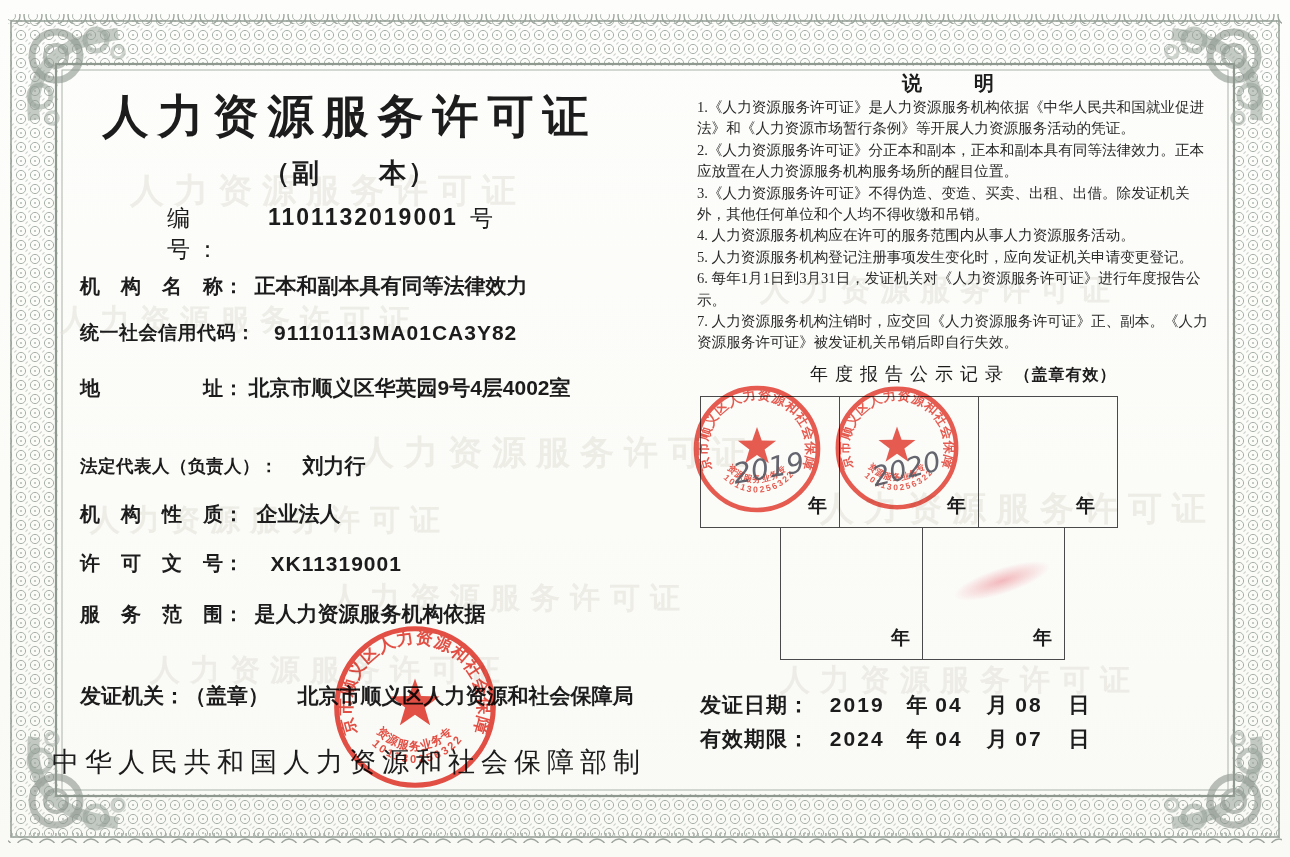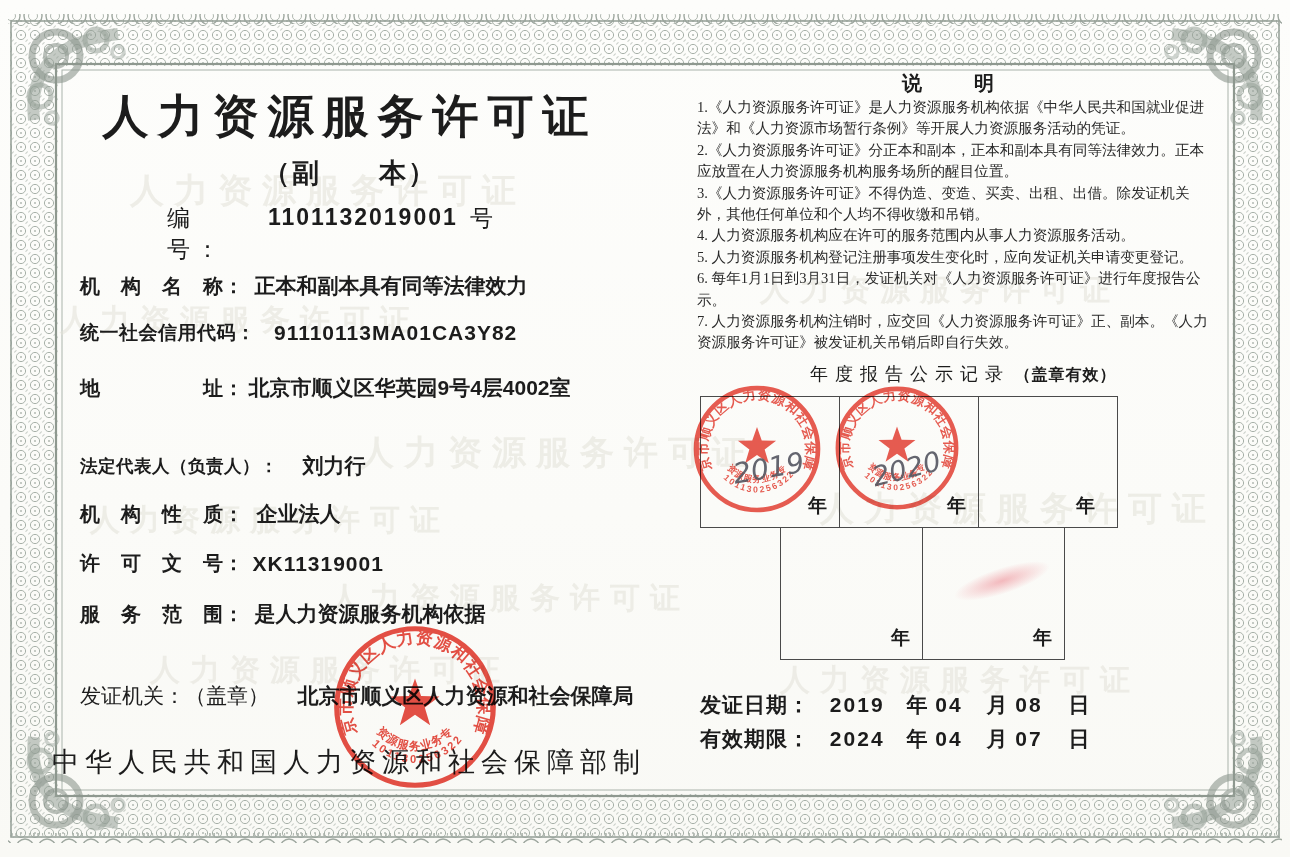--- a/index.html
+++ b/index.html
@@ -23,21 +23,21 @@
   .serial .lab{position:absolute;left:167px;top:0;font-family:"Liberation Serif","DejaVu Serif",serif;letter-spacing:6px;}
   .serial .num{position:absolute;left:268px;top:1px;font-weight:bold;letter-spacing:2px;}
   .serial .suf{position:absolute;left:470px;top:0;font-family:"Liberation Serif","DejaVu Serif",serif;}
   .frow{position:absolute;left:80px;z-index:3;white-space:nowrap;}
   .frow .flab{display:inline-block;font-size:20px;font-weight:600;letter-spacing:0.5px;vertical-align:middle;}
   .frow .fval{display:inline-block;font-size:21px;font-weight:bold;vertical-align:middle;}
   .r1{top:272px}.r2{top:320px}.r3{top:374px}
   .r4{top:452px}.r5{top:500px}.r6{top:550px}.r7{top:600px}
   .r4 .flab{font-size:17.5px} 
   .issuer{position:absolute;left:80px;top:682px;z-index:3;white-space:nowrap;}
-  .issuer .flab{font-size:21px;font-weight:400;text-align:right;}
+  .issuer .flab{font-size:21px;font-weight:700;text-align:right;}
   .issuer .fval{font-size:21px;font-weight:bold;margin-left:24px;}
   
   .instr-title{position:absolute;left:700px;top:70px;width:500px;text-align:center;z-index:3;
     font-family:"Liberation Serif","DejaVu Serif",serif;font-size:20px;font-weight:bold;letter-spacing:4px;}
   .instr{position:absolute;left:697px;top:97px;width:517px;z-index:3;
     font-family:"Liberation Serif","DejaVu Serif",serif;font-size:14.6px;line-height:21.4px;color:#2a2a2a;}
   .instr .it{margin:0;}
   .ar-title{position:absolute;left:810px;top:362px;z-index:3;white-space:nowrap;}
   .ar-title .t{font-family:"Liberation Serif","DejaVu Serif",serif;font-size:18px;letter-spacing:7px;}
   .ar-title .n{font-size:16px;font-weight:bold;letter-spacing:1px;}
@@ -147,21 +147,21 @@
   <div class="frow r4">
     <span class="flab">法定代表人（负责人）：</span>
     <span class="fval" style="margin-left:20px">刘力行</span>
   </div>
   <div class="frow r5">
     <span class="flab">机　构　性　质：</span>
     <span class="fval" style="margin-left:8px">企业法人</span>
   </div>
   <div class="frow r6">
     <span class="flab">许　可　文　号：</span>
-    <span class="fval" style="margin-left:4px;letter-spacing:1px">XK11319001</span>
+    <span class="fval" style="margin-left:22px;letter-spacing:1px">XK11319001</span>
   </div>
   <div class="frow r7">
     <span class="flab">服　务　范　围：</span>
     <span class="fval" style="margin-left:6px">是人力资源服务机构依据</span>
   </div>
 
   <div class="issuer">
     <span class="flab">发证机关：（盖章）</span>
     <span class="fval">北京市顺义区人力资源和社会保障局</span>
   </div>

